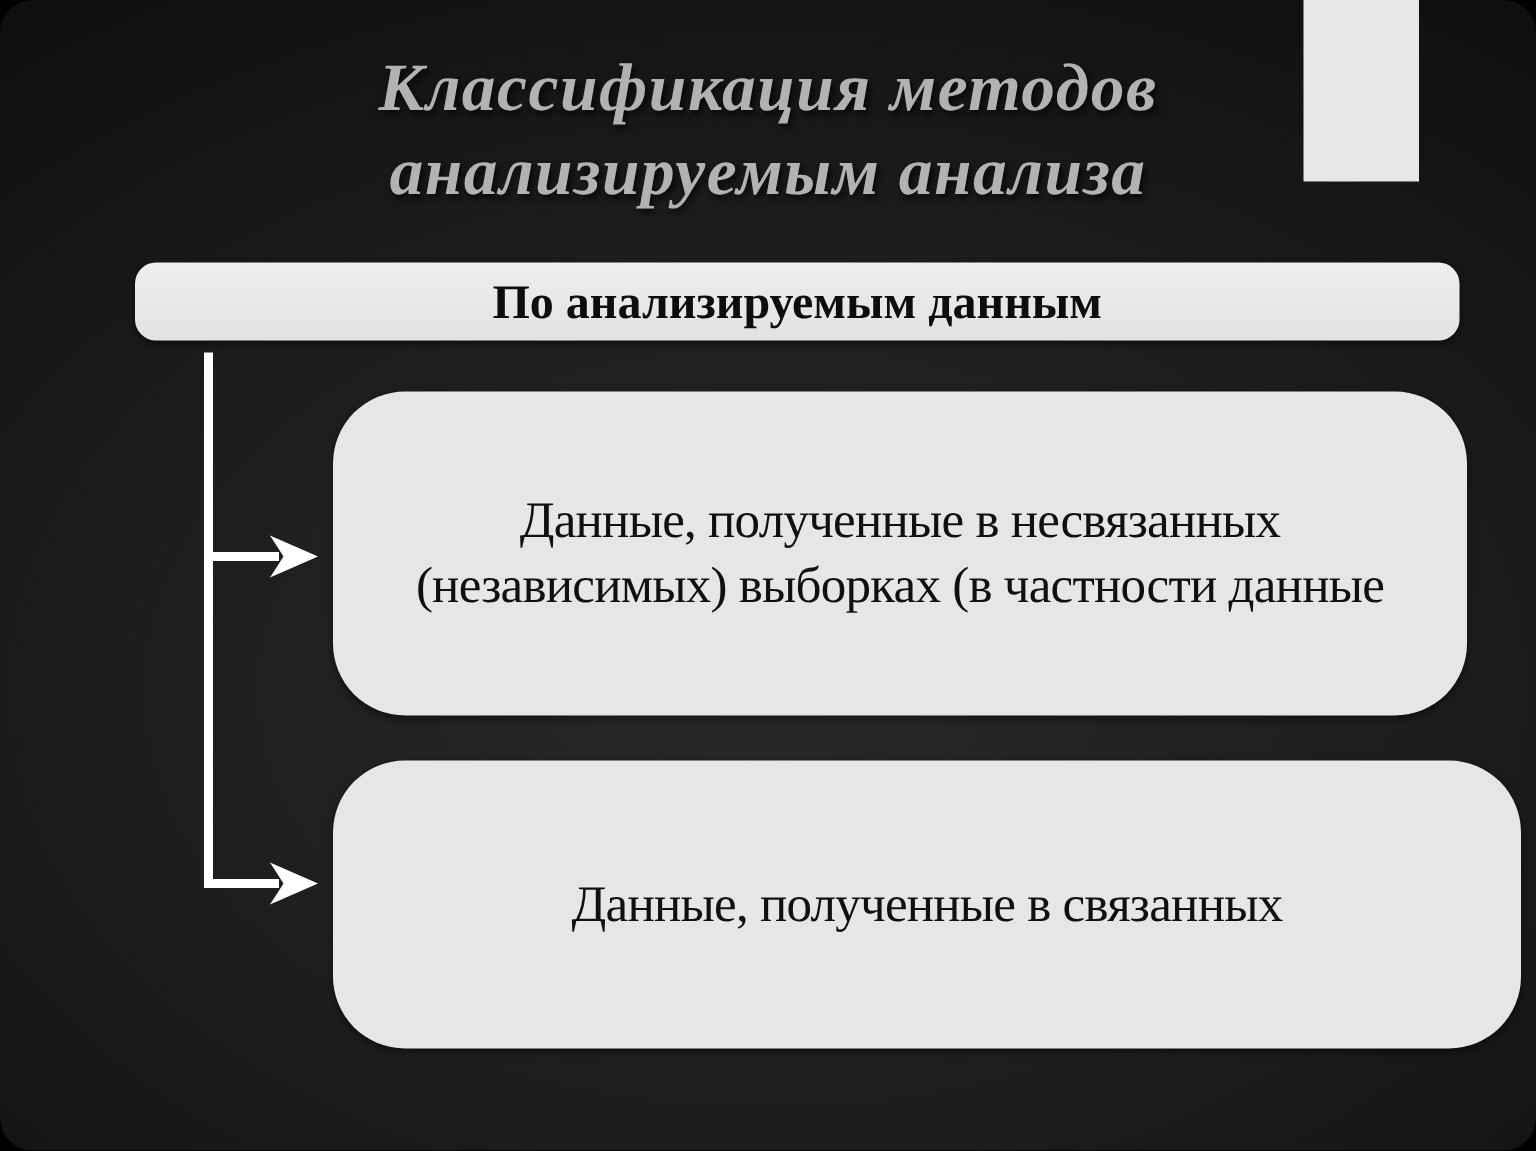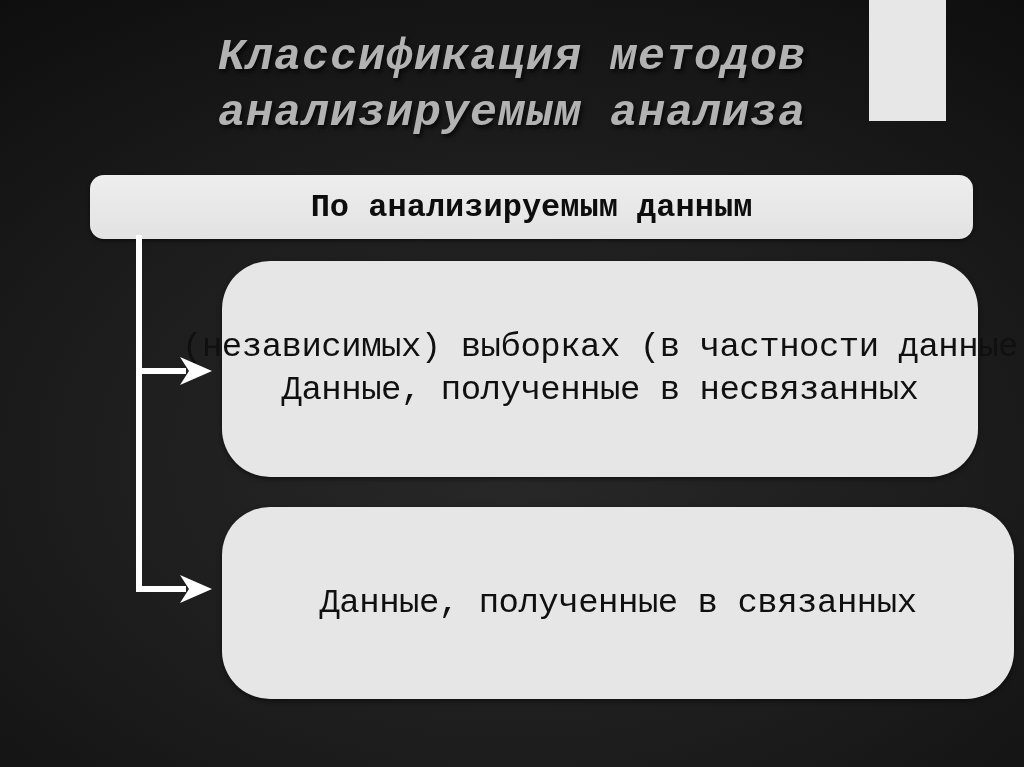--- a/index.html
+++ b/index.html
@@ -5,23 +5,24 @@
   html, body {
     margin: 0;
     padding: 0;
     background: #000;
   }
   .slide {
     position: relative;
     width: 1024px;
     height: 767px;
     overflow: hidden;
-    font-family: Liberation Mono, monospace;
+    font-family: Liberation Serif, serif;
     background:
       radial-gradient(ellipse 95% 85% at 50% 60%, #282828 0%, #1d1d1d 45%, #0a0a0a 100%);
+    border-radius: 22px;
   }
   .corner-rect {
     position: absolute;
     left: 869px;
     top: 0;
     width: 77px;
     height: 121px;
     background: #e7e7e7;
   }
   .slide-title {
@@ -38,21 +39,21 @@
     letter-spacing: 1px;
     color: #b2b2b2;
     text-shadow: 2px 3px 4px rgba(0,0,0,0.7);
   }
   .slide-title span { display: block; }
   .header-box {
     position: absolute;
     left: 90px;
     top: 175px;
     width: 883px;
-    height: 64px;
+    height: 52px;
     background: linear-gradient(#eeeeee, #e2e2e2);
     border-radius: 14px;
     display: flex;
     align-items: center;
     justify-content: center;
     box-shadow: 0 2px 4px rgba(0,0,0,0.5);
   }
   .header-box .label {
     font-size: 32px;
     font-weight: bold;
@@ -114,21 +115,21 @@
   </div>
 
   <svg class="connector-svg" viewBox="0 0 1024 767" xmlns="http://www.w3.org/2000/svg">
     <path d="M139 235 L139 589 L186 589" stroke="#ffffff" stroke-width="6" fill="none"></path>
     <path d="M139 371 L186 371" stroke="#ffffff" stroke-width="6" fill="none"></path>
     <polygon points="212,371 180,357 189,371 180,385" fill="#ffffff"></polygon>
     <polygon points="212,589 180,575 189,589 180,603" fill="#ffffff"></polygon>
   </svg>
 
   <div class="branch-box first">
+    <div class="line">Данные, полученные в несвязанных</div>
     <div class="line">(независимых) выборках (в частности данные</div>
-    <div class="line">Данные, полученные в несвязанных</div>
   </div>
 
   <div class="branch-box second">
     <div class="line">Данные, полученные в связанных</div>
   </div>
 
 </div>
 
 </body></html>

